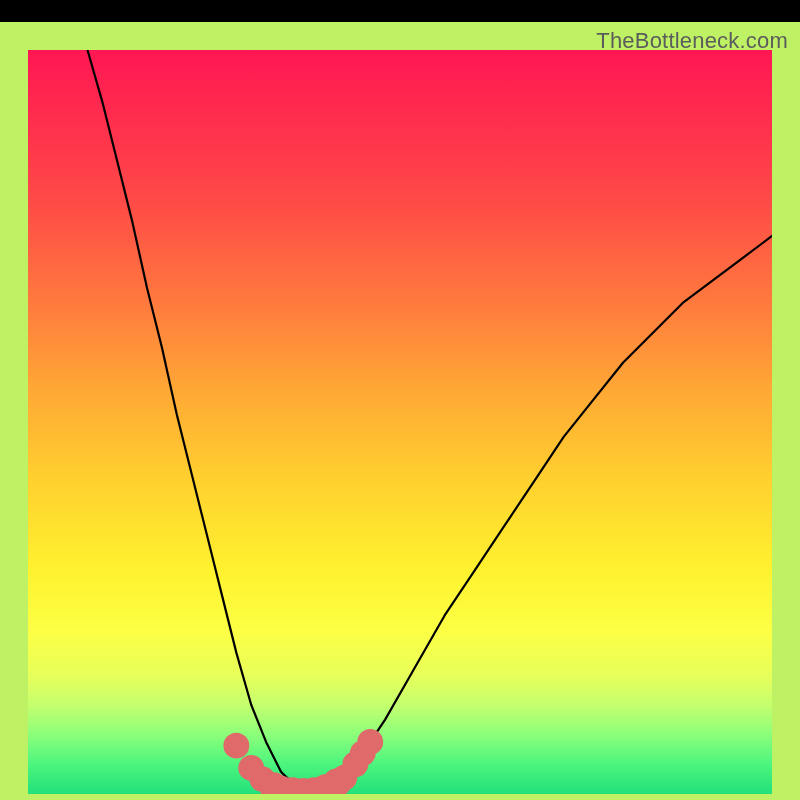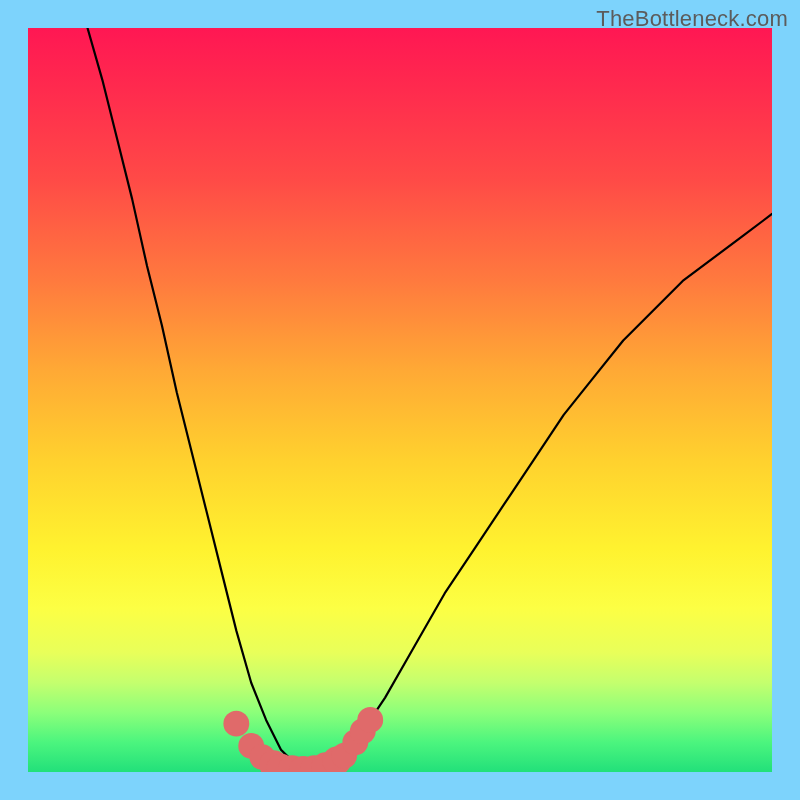--- a/index.html
+++ b/index.html
@@ -7,21 +7,22 @@
     padding: 0;
     width: 800px;
     height: 800px;
     background: #000;
     overflow: hidden;
     font-family: Arial, Helvetica, sans-serif;
   }
   .frame {
     position: absolute;
     inset: 0;
-    background: #7dd3fc;
+    background: #bef264;
+    margin-top: 22px;
   }
   .plot {
     position: absolute;
     left: 28px;
     top: 28px;
     width: 744px;
     height: 744px;
     
     background: linear-gradient(
       to bottom,

